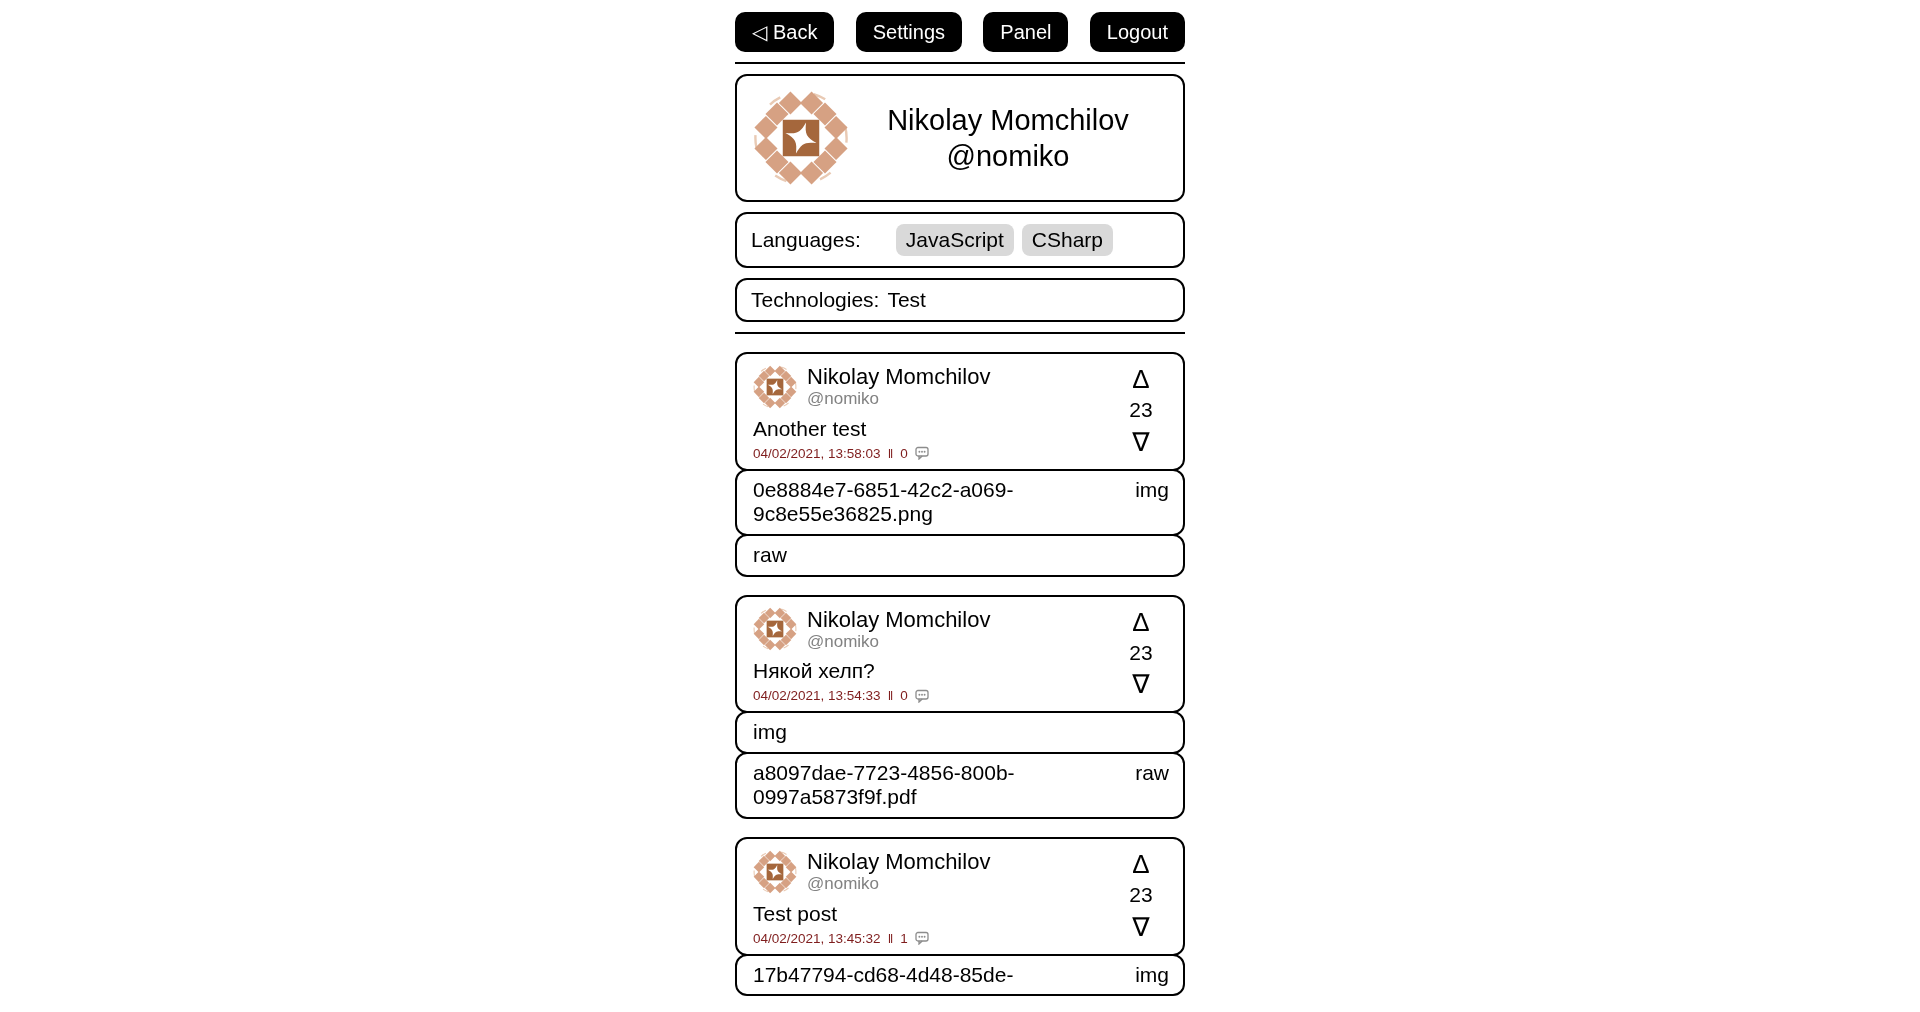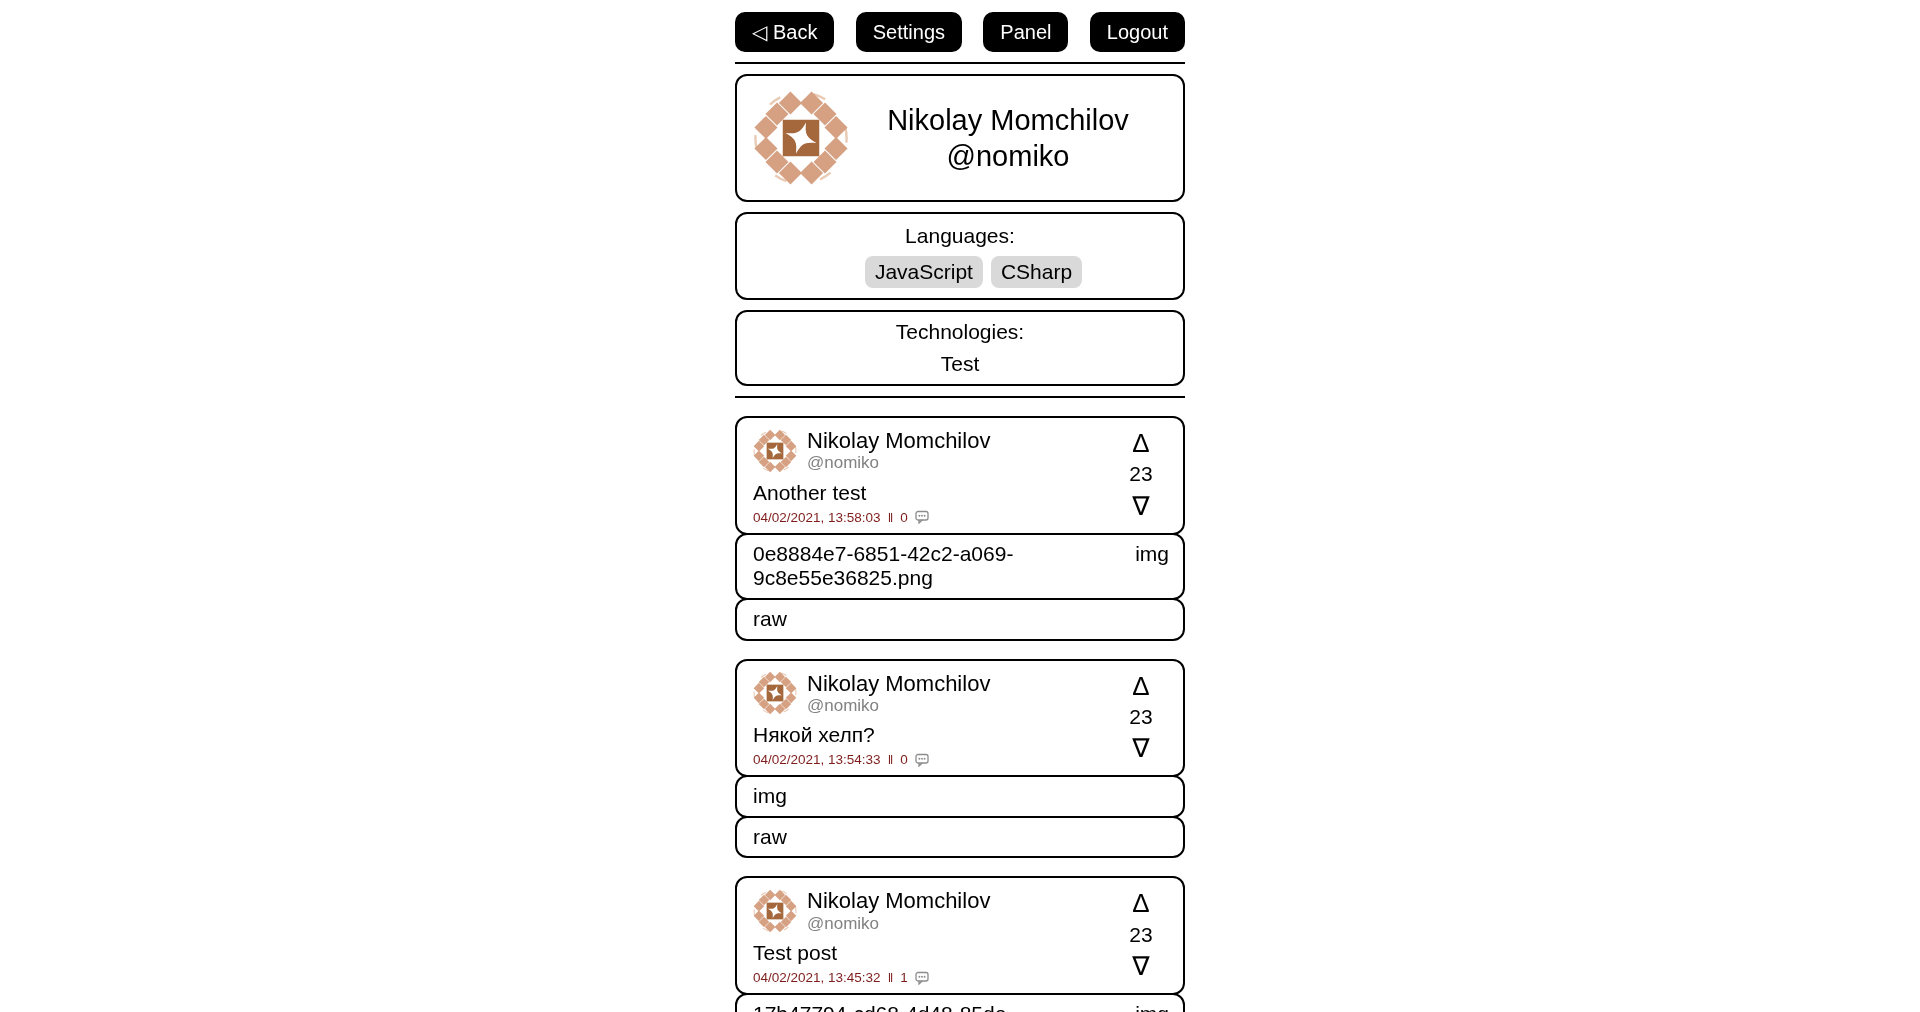--- a/index.html
+++ b/index.html
@@ -28,21 +28,21 @@
   
   .profile-card { display: flex; align-items: center; padding: 14px 16px; margin-bottom: 10px; }
   .avatar { display: inline-block; flex: none; }
   .avatar-large { width: 96px; height: 96px; }
   .avatar-small { width: 44px; height: 44px; }
   .profile-names { flex: 1; text-align: center; font-size: 29px; line-height: 1.25; }
 
   
   .tag-box {
     display: flex; align-items: center; gap: 8px;
-    padding: 10px 14px; margin-bottom: 10px; font-size: 21px; flex-direction: column;
+    padding: 10px 14px; margin-bottom: 10px; font-size: 21px;
   }
   .tag-box.slim { padding: 8px 14px; }
   .chip {
     background: #d9d9d9; border-radius: 8px; padding: 4px 10px;
     font-size: 21px; line-height: 1.15; cursor: pointer;
   }
 
   
   .post-group { margin-top: 18px; }
   .post-card { display: flex; padding: 10px 14px 8px 16px; cursor: pointer; position: relative; z-index: 1; }
@@ -223,20 +223,21 @@
         <span class="vote-icon">∇</span>
       </div>
     </div>
     <div>
 
         <div class="attachment">
           <span class="attachment-type">img</span>
         </div>
 
         <div class="attachment">
+          <span class="attachment-name">a8097dae-7723-4856-800b-0997a5873f9f.pdf</span>
           <span class="attachment-type">raw</span>
         </div>
       </div>
   </div>
 
   <div class="post-group">
     <div class="box post-card">
       <div class="post-main">
         <div class="author-row">
           <span class="avatar avatar-small">

